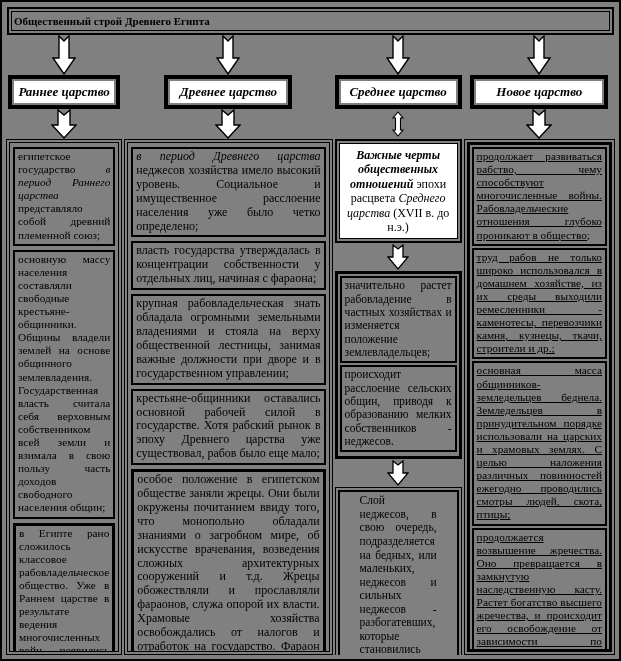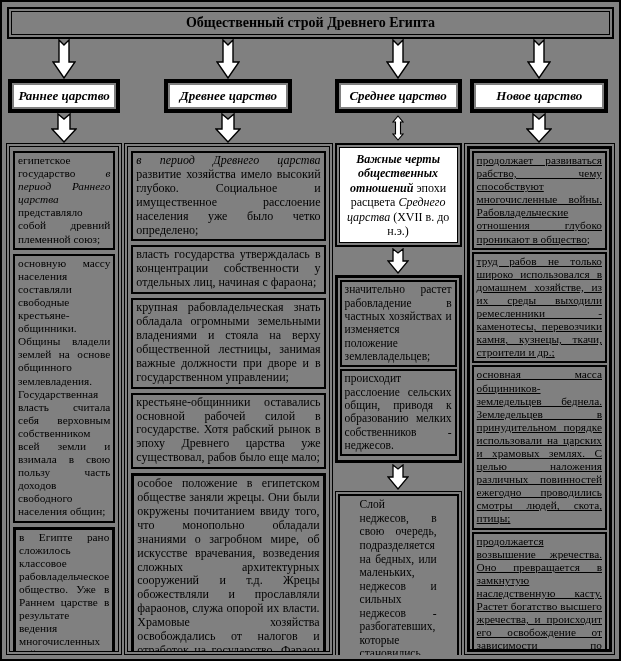--- a/index.html
+++ b/index.html
@@ -4,21 +4,21 @@
 <style>
   html,body{margin:0;padding:0;background:#6f6f6f;}
   .page{
     width:621px;height:661px;box-sizing:border-box;overflow:hidden;
     background:#808080;border:2px solid #000;padding:4px;
     font-family:"Liberation Serif","DejaVu Serif",serif;color:#000;
     display:flex;flex-direction:column;
   }
   
   .title-box{border:2px solid #000;padding:2px;margin:1px 1px 0 1px;flex:0 0 auto;}
-  .title-inner{border:1px solid #000;text-align:center;padding:3px 2px;font-weight:bold;font-size:14px;}
+  .title-inner{border:1px solid #000;text-align:left;padding:3px 2px;font-weight:bold;font-size:11px;}
   
   .cols{display:flex;gap:2px;flex:1;min-height:0;margin-top:0;}
   .col{display:flex;flex-direction:column;align-items:center;min-height:0;}
   .col-1{width:120px;}
   .col-2{width:227px;}
   .col-3{width:127px;}
   .col-4{width:165px;}
   .arrow-slot1{height:40px;display:flex;align-items:center;justify-content:center;flex:0 0 auto;}
   .arrow-slot2{height:30px;display:flex;align-items:center;justify-content:center;flex:0 0 auto;}
   .header-box{flex:0 0 auto;border:4px solid #000;padding:2px;box-sizing:border-box;background:#808080;}
@@ -101,21 +101,21 @@
         <div class="header-inner">Древнее царство</div>
       </div>
       <div class="arrow-slot2">
         <svg width="26" height="30" viewBox="0 0 26 30">
             <polygon points="7,1 13,6 19,1 19,16 25,16 13,29 1,16 7,16" fill="#fff" stroke="#000" stroke-width="1.4"></polygon>
           </svg>
       </div>
       <div class="content">
         <div class="dbl">
             <div class="dbl-in">
-              <div class="cell"><span class="it">в период Древнего царства</span><span> развитие хозяйства имело высокий глубоко. Социальное и имущественное расслоение населения уже было четко определено;</span></div>
+              <div class="cell"><span class="it">в период Древнего царства</span><span> неджесов хозяйства имело высокий уровень. Социальное и имущественное расслоение населения уже было четко определено;</span></div>
               <div class="cell"><span>власть государства утверждалась в концентрации собственности у отдельных лиц, начиная с фараона;</span></div>
               <div class="cell"><span>крупная рабовладельческая знать обладала огромными земельными владениями и стояла на верху общественной лестницы, занимая важные должности при дворе и в государственном управлении;</span></div>
               <div class="cell"><span>крестьяне-общинники оставались основной рабочей силой в государстве. Хотя рабский рынок в эпоху Древнего царства уже существовал, рабов было еще мало;</span></div>
               <div class="cell thick"><span>особое положение в египетском обществе заняли жрецы. Они были окружены почитанием ввиду того, что монопольно обладали знаниями о загробном мире, об искусстве врачевания, возведения сложных архитектурных сооружений и т.д. Жрецы обожествляли и прославляли фараонов, служа опорой их власти. Храмовые хозяйства освобождались от налогов и отработок на государство. Фараон был не только верховным правителем, но и верховным жрецом, хотя постепенно эти функции начинают разделяться.</span></div>
             </div>
           </div>
       </div>
     </div>
 
     <div class="col col-3">

